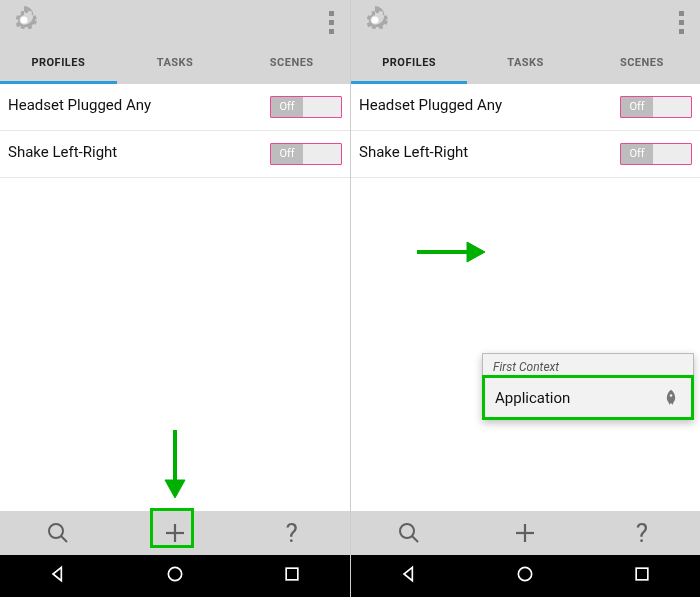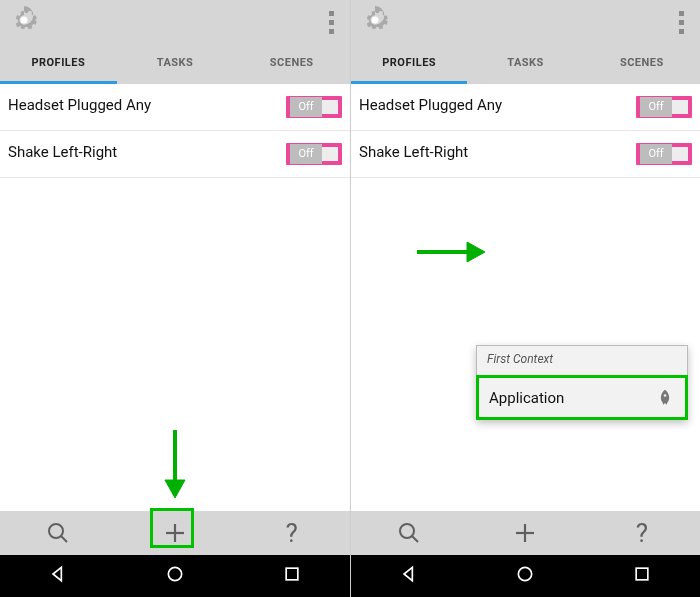--- a/index.html
+++ b/index.html
@@ -77,23 +77,23 @@
   .profile-row {
     display: flex;
     align-items: flex-start;
     justify-content: space-between;
     padding: 12px 8px;
     border-bottom: 1px solid #e6e6e6;
     gap: 36px;
   }
   .profile-row .label { font-size: 15px; color: #111; }
   .toggle {
-    width: 56px; height: 22px;
+    width: 72px; height: 22px;
     background: #ededed;
-    border: 4px solid #ec4899;
+    border: 1px solid #ec4899;
     display: flex;
     align-items: center;
     border-radius: 1px;
   }
   .toggle .off {
     width: 32px; height: 20px;
     background: #bdbdbd;
     color: #fff;
     font-size: 11px;
     text-align: center;
@@ -124,21 +124,21 @@
     background: #000;
     display: flex;
     align-items: center;
     justify-content: space-around;
   }
   .nav-icon svg { width: 20px; height: 20px; stroke: #fff; fill: none; stroke-width: 2; }
 
   
   .context-menu {
     position: absolute;
-    right: 12px;
+    right: 6px;
     bottom: 91px;
     width: 212px;
     background: #f2f2f2;
     border: 1px solid #bbb;
     box-shadow: 0 3px 8px rgba(0,0,0,0.25);
     z-index: 5;
   }
   .context-title {
     font-size: 12px;
     font-style: italic;
@@ -154,21 +154,20 @@
     border-top: 1px solid #d9d9d9;
     font-size: 15px;
     color: #111;
     background: #f2f2f2;
   }
   .context-item .ci-icon { width: 20px; height: 20px; color: #777; }
   .context-item.highlighted {
     outline: 3px solid #00c000;
     outline-offset: -2px;
     z-index: 2;
-    margin-top: 8px;
   }
 
   
   .ann-box {
     position: absolute;
     border: 3px solid #00c000;
     pointer-events: none;
     z-index: 4;
   }
   .ann-arrow {

